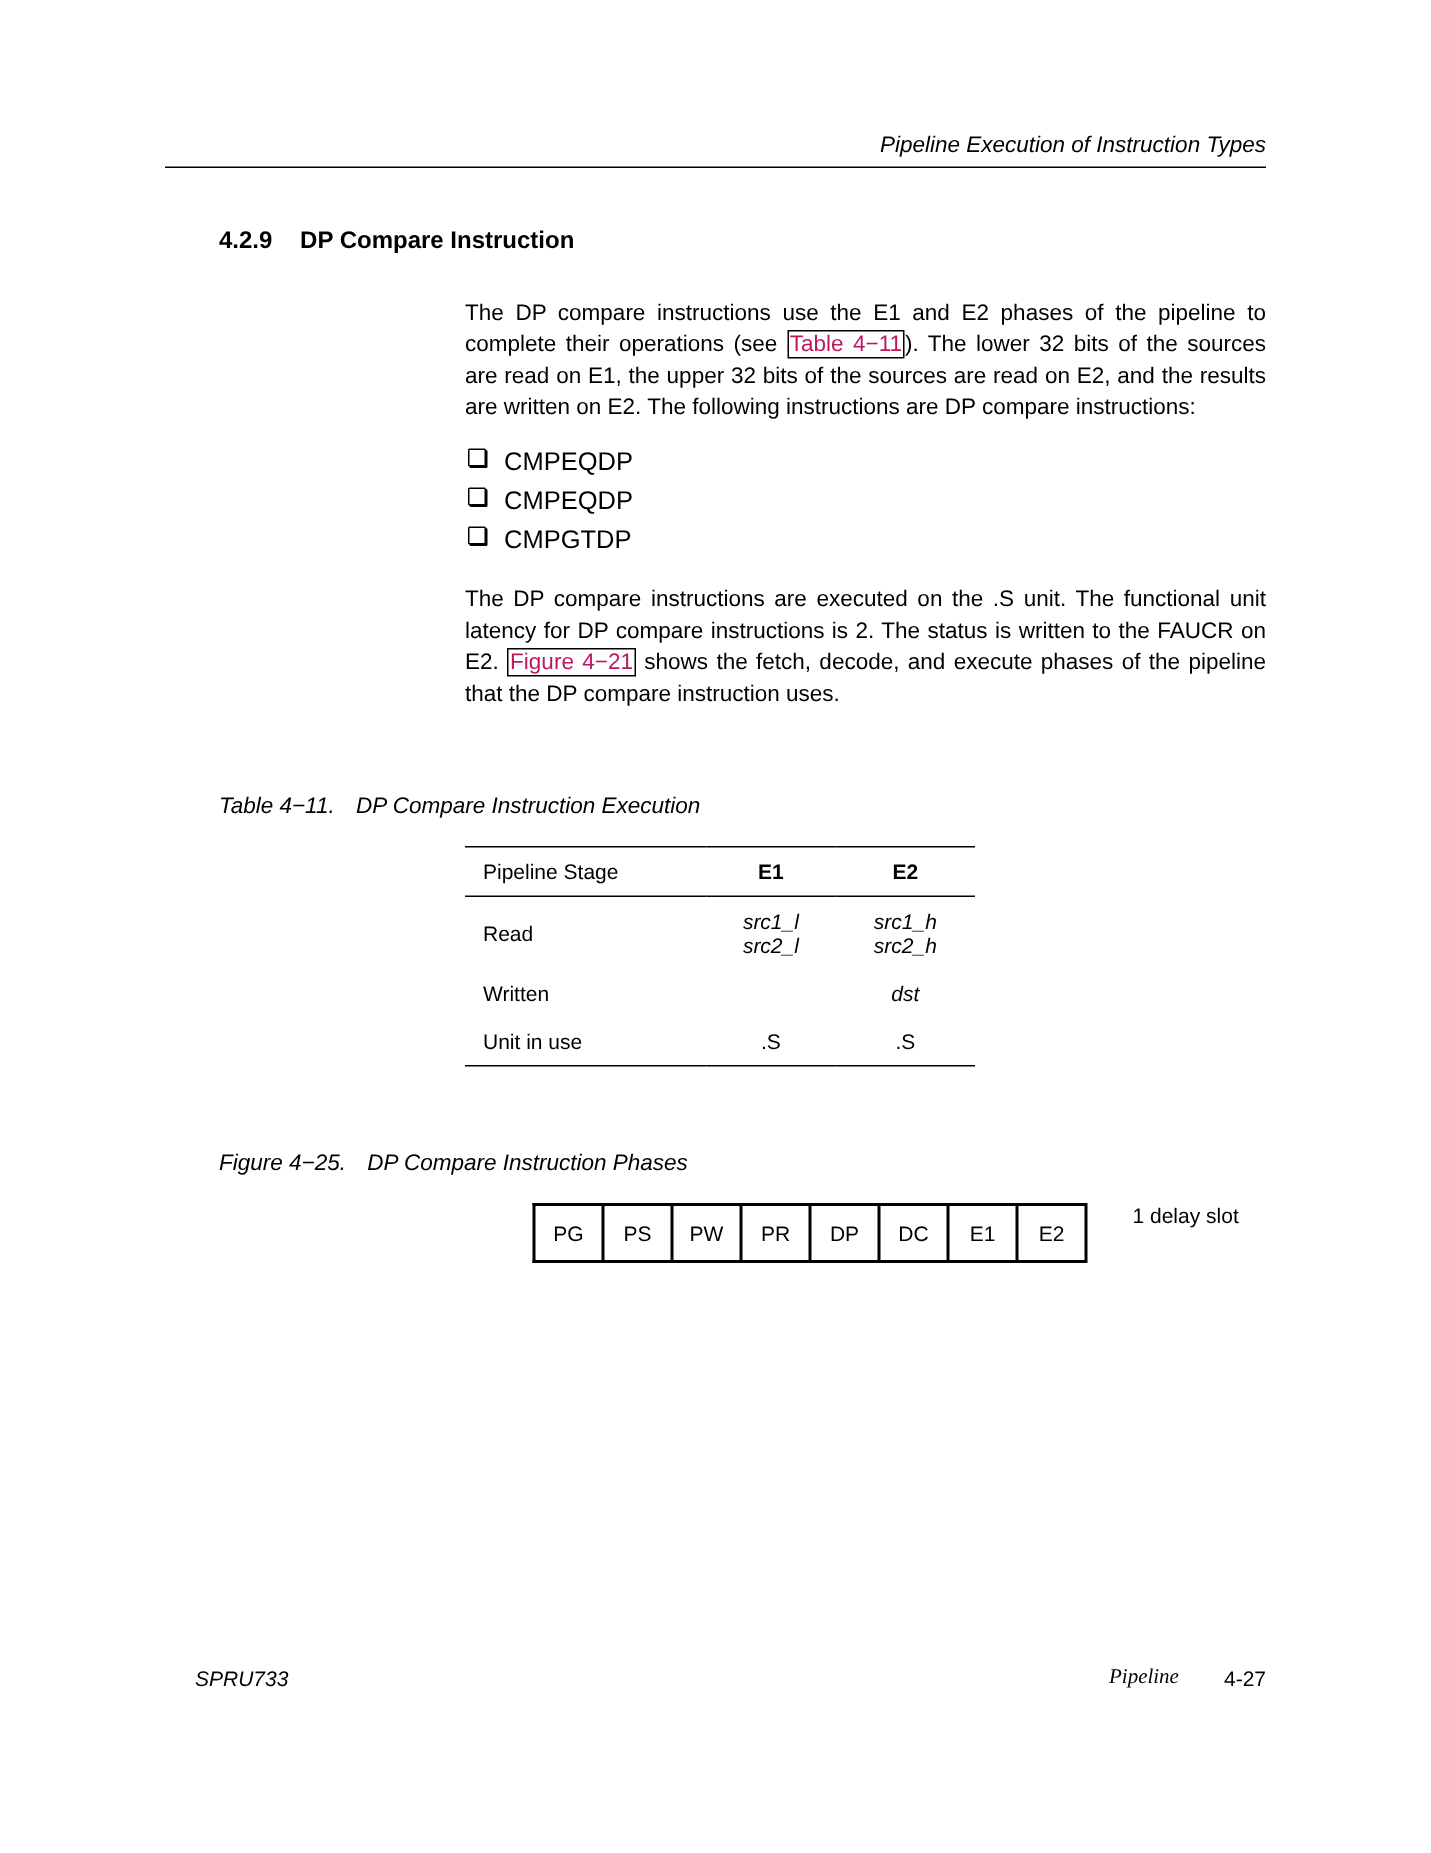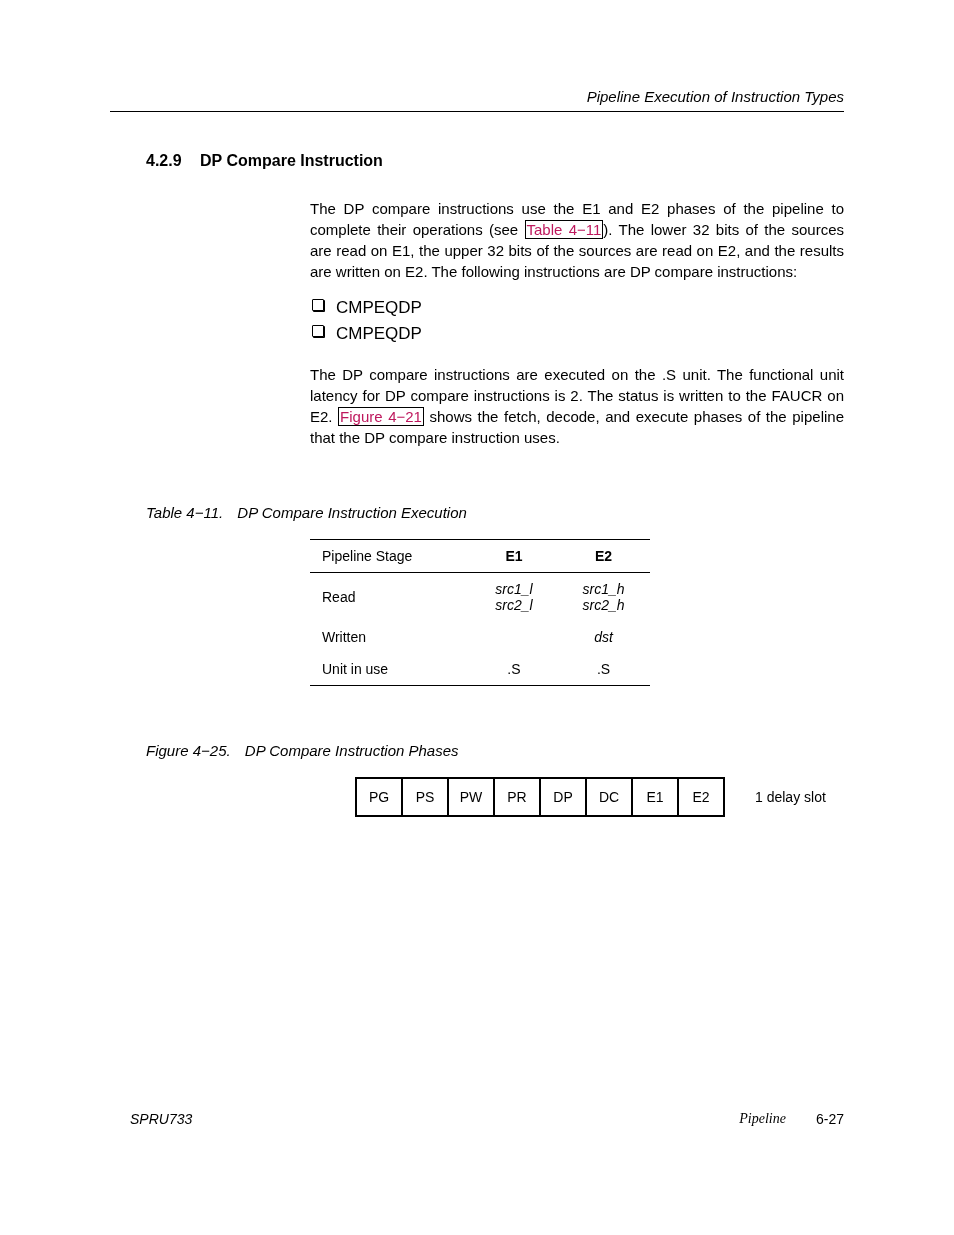--- a/index.html
+++ b/index.html
@@ -96,21 +96,20 @@
   .exec-table thead th {
     border-top: 1.5px solid #000;
     border-bottom: 1.5px solid #000;
     font-weight: bold;
     font-style: normal;
   }
   .exec-table tbody tr.last td { border-bottom: 1.5px solid #000; }
   .exec-table td .ital { font-style: italic; font-weight: normal; }
   .phase-wrap {
     display: flex;
-    align-items: center;
     margin-left: 245px;
     margin-top: 4px;
   }
   .phase-row {
     display: flex;
     border-top: 2px solid #000;
     border-bottom: 2px solid #000;
     border-left: 2px solid #000;
   }
   .phase-cell {
@@ -148,20 +147,21 @@
   </div>
 
   <div class="body-block">
     <p>
       <span>The DP compare instructions use the E1 and E2 phases of the pipeline to complete their operations (see </span><a class="link-ref" href="#">Table 4−11</a><span>). The lower 32 bits of the sources are read on E1, the upper 32 bits of the sources are read on E2, and the results are written on E2. The following instructions are DP compare instructions:</span>
     </p>
 
     <ul class="bullets">
       <li>CMPEQDP</li>
       <li>CMPEQDP</li>
+      <li>CMPGTDP</li>
     </ul>
 
     <p>
       <span>The DP compare instructions are executed on the .S unit. The functional unit latency for DP compare instructions is 2. The status is written to the FAUCR on E2. </span><a class="link-ref" href="#">Figure 4−21</a><span> shows the fetch, decode, and execute phases of the pipeline that the DP compare instruction uses.</span>
     </p>
   </div>
 
   <div class="caption">
     <span class="cap-label">Table 4−11.</span>
     <span>DP Compare Instruction Execution</span>
@@ -216,17 +216,17 @@
       <div class="phase-cell">E1</div>
       <div class="phase-cell">E2</div>
     </div>
     <div class="phase-note">1 delay slot</div>
   </div>
 
   <div class="footer">
     <div class="left">SPRU733</div>
     <div class="right">
       <span class="chap">Pipeline</span>
-      <span>6-27</span>
+      <span>4-27</span>
     </div>
   </div>
 
 </div>
 
 </body></html>

